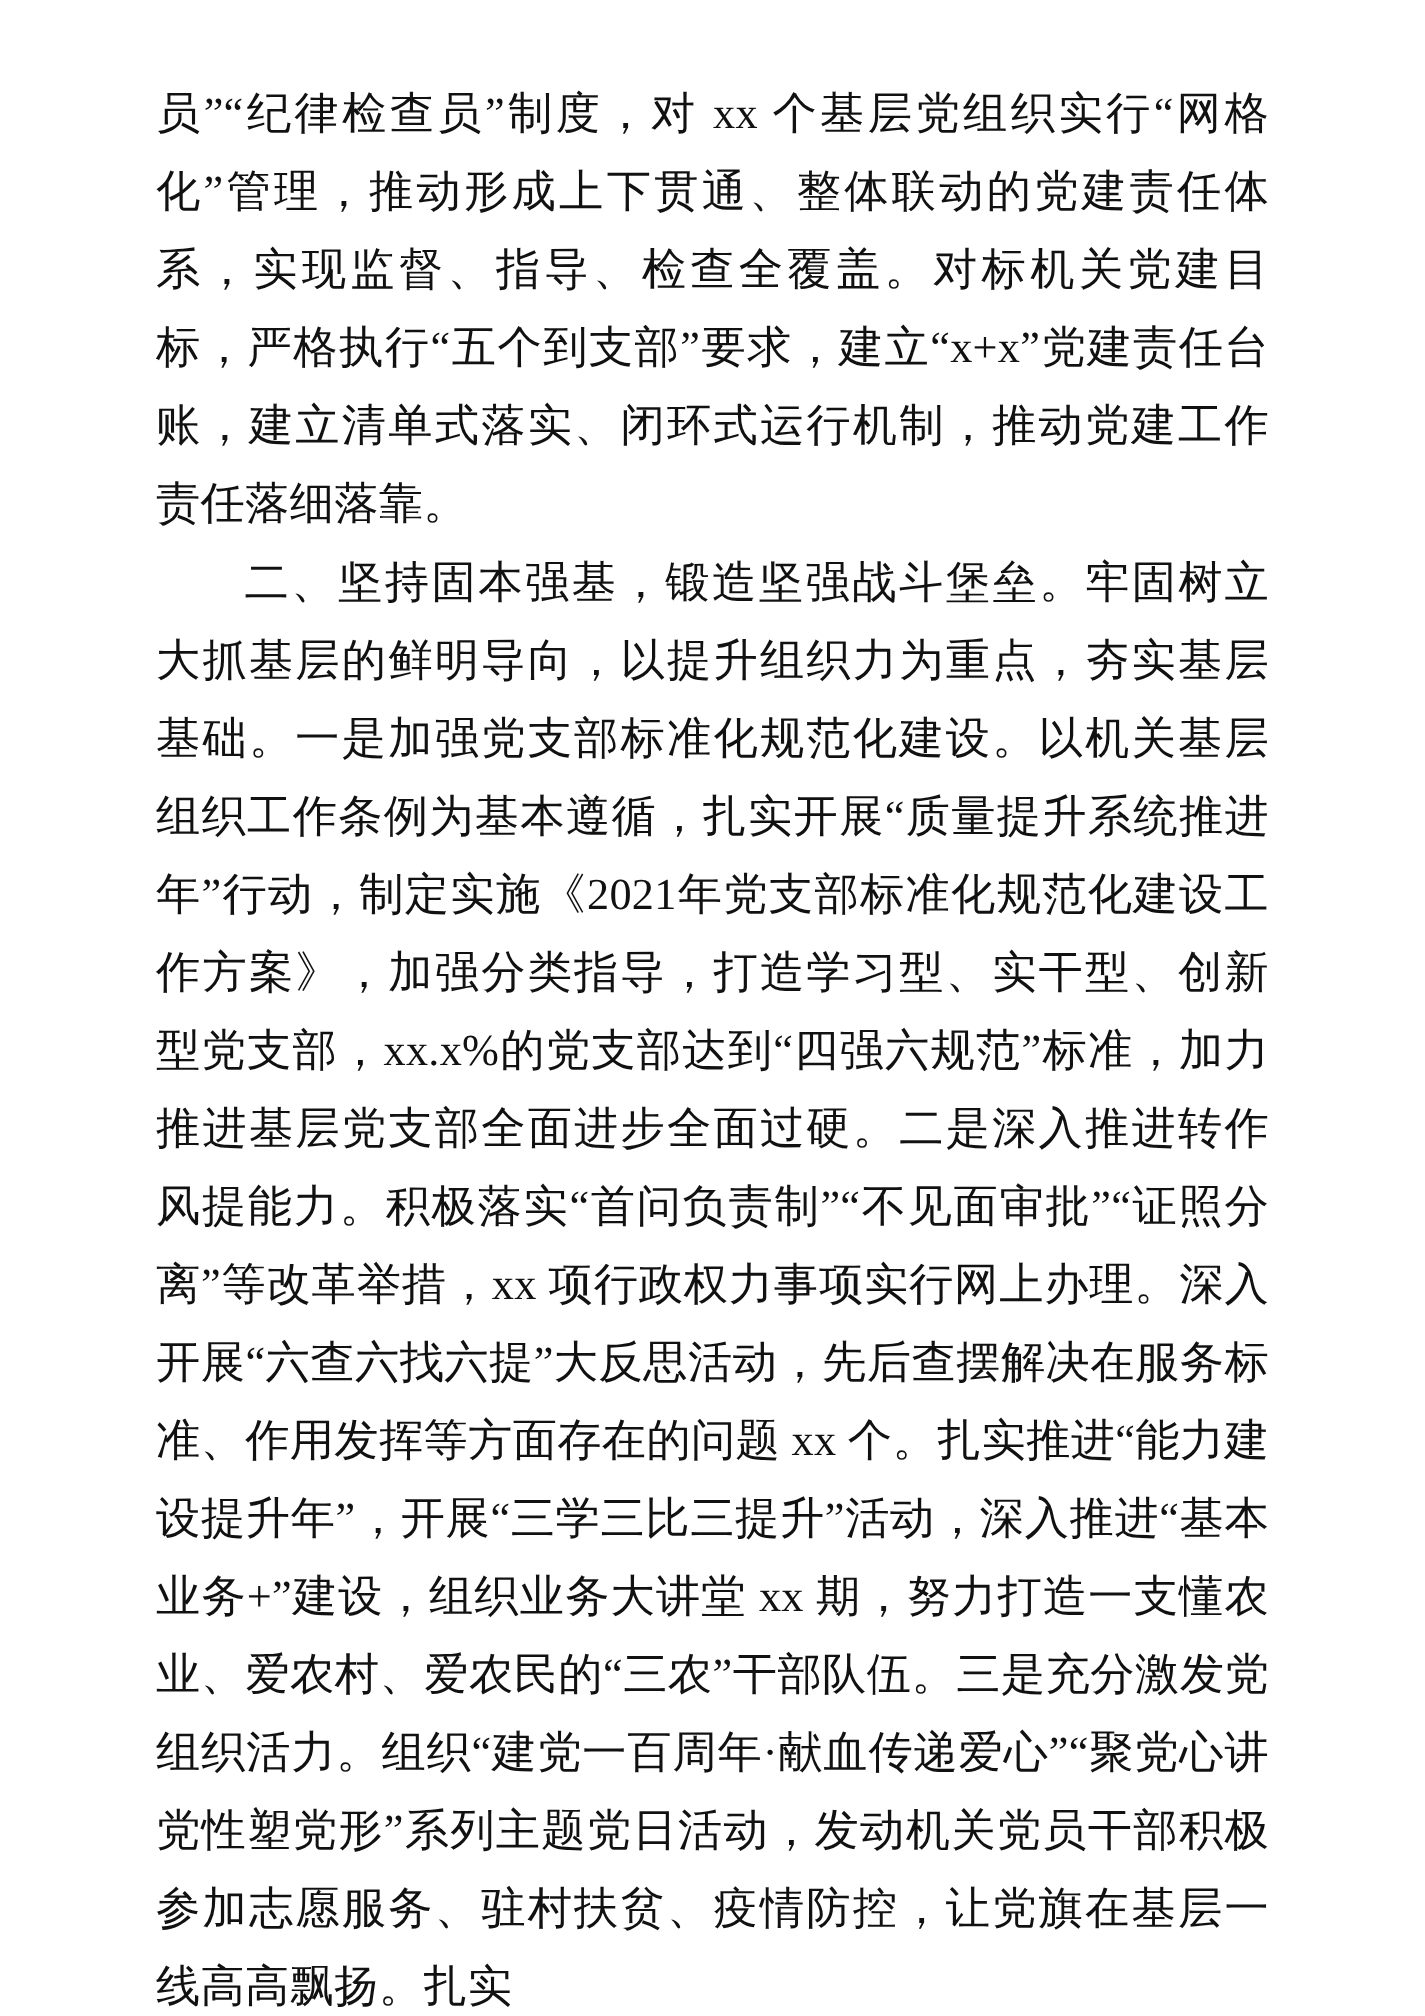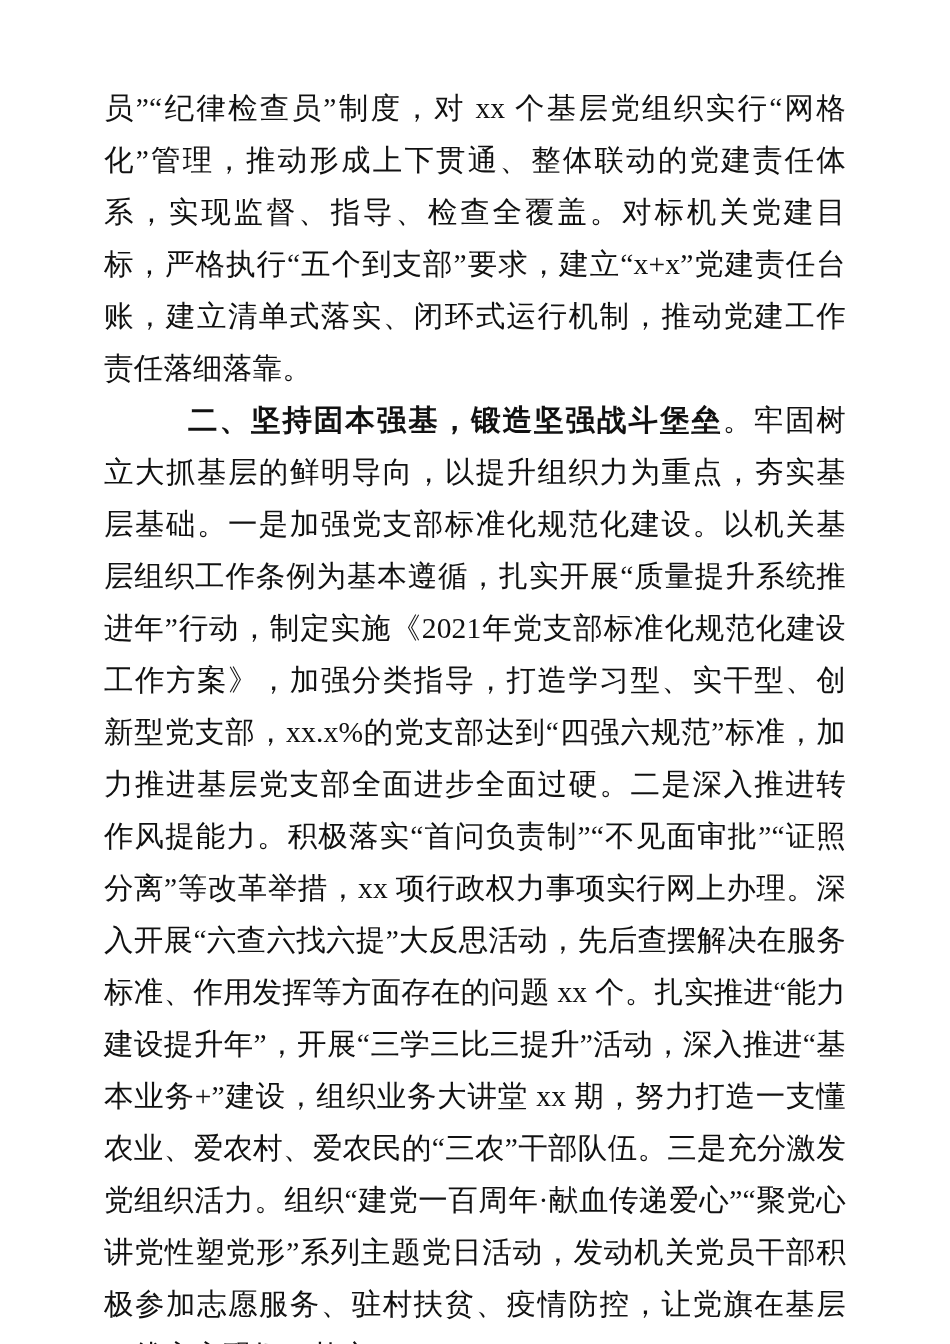--- a/index.html
+++ b/index.html
@@ -11,44 +11,43 @@
     width: 950px;
     height: 1344px;
     font-family: "Liberation Serif", "DejaVu Serif", serif;
     color: #111111;
     overflow: hidden;
   }
   .page {
     box-sizing: border-box;
     width: 950px;
     height: 1344px;
-    padding: 82px 104px 70px 104px;
+    padding: 50px 104px 70px 104px;
     background: #ffffff;
   }
   .doc-body {
     font-size: 29.5px;
     line-height: 52px;
     letter-spacing: 0.2px;
     text-align: justify;
     text-justify: inter-ideograph;
   }
   p.para {
     margin: 0;
   }
   p.para + p.para {
     margin-top: 0px;
   }
   .indent {
     text-indent: 2em;
   }
   .heading-run {
     font-family: "DejaVu Sans", "Liberation Sans", sans-serif;
-    font-weight: bold;
+    font-weight: normal;
     letter-spacing: 0.5px;
-    margin-left: 25px;
   }
 </style>
 </head>
 <body>
 
 <div class="page">
   <div class="doc-body">
 
     <p class="para">
       <span>员”“纪律检查员”制度，对 xx 个基层党组织实行“网格化”管理，推动形成上下贯通、整体联动的党建责任体系，实现监督、指导、检查全覆盖。对标机关党建目标，严格执行“五个到支部”要求，建立“x+x”党建责任台账，建立清单式落实、闭环式运行机制，推动党建工作责任落细落靠。</span>

